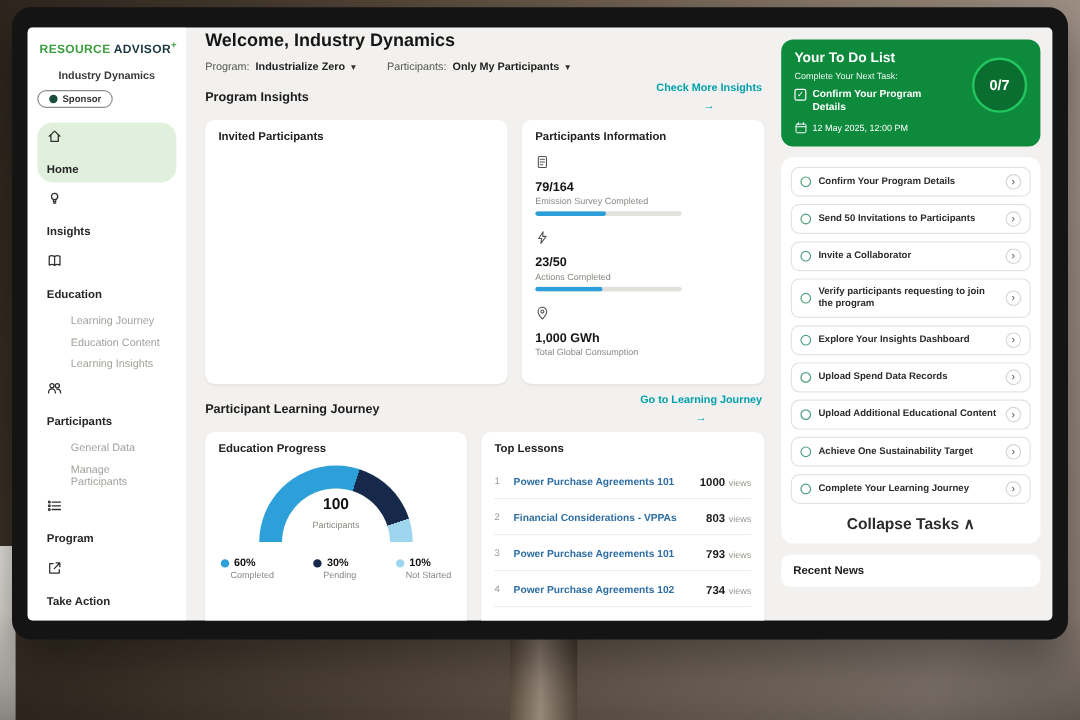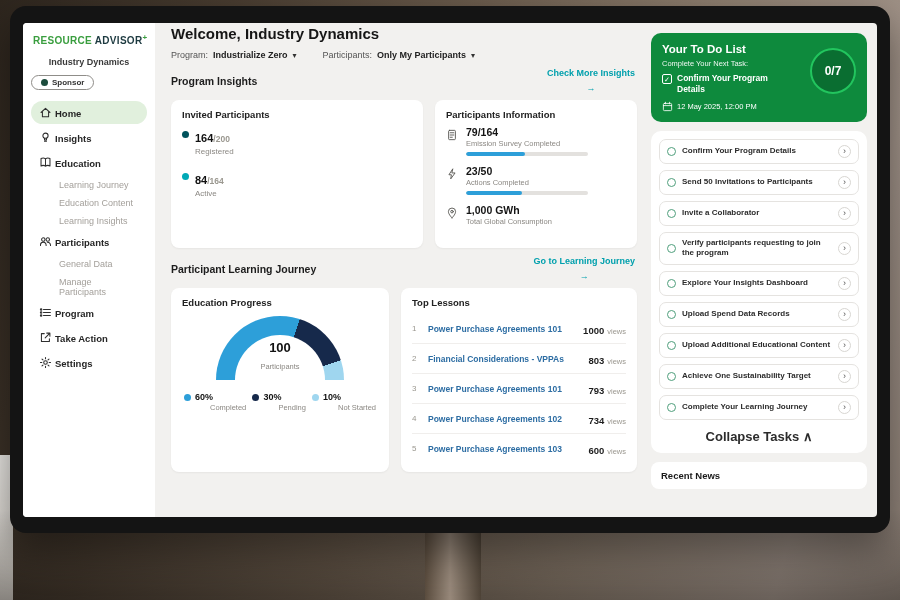--- a/index.html
+++ b/index.html
@@ -24,22 +24,22 @@
   .sidebar { width:132px; background:#ffffff; padding:10px 8px 8px; flex-shrink:0; }
   .logo { font-size:10px; font-weight:700; letter-spacing:.3px; padding-left:2px; white-space:nowrap; }
   .logo-green { color:#3a9e3f; }
   .logo-dark { color:#1d3a40; }
   .logo-plus { color:#3a9e3f; font-size:8px; }
   .org { text-align:center; font-size:9px; font-weight:700; color:#3a3a3a; margin-top:11px; }
   .sponsor-wrap { text-align:left; margin:5px 0 11px; }
   .sponsor { display:inline-flex; align-items:center; gap:4px; border:1px solid #8f8d89;
     border-radius:10px; padding:2px 9px; font-size:8px; color:#333; font-weight:600; }
   .sponsor-dot { width:7px; height:7px; border-radius:50%; background:#1c4c3c; }
-  .nav-item { display:flex; align-items:flex-end; gap:3px; padding:5px 8px; font-size:9.5px;
-    font-weight:700; color:#262626; border-radius:13px; margin-bottom:2px; cursor:pointer; }
+  .nav-item { display:flex; align-items:flex-start; gap:16px; padding:5px 8px; font-size:9.5px;
+    font-weight:700; color:#262626; border-radius:13px; margin-bottom:2px; cursor:pointer;flex-direction:column; }
   .nav-item.active { background:#e1f0dd; }
   .nicon { flex-shrink:0; color:#2f2f2f; }
   .nicon path, .nicon circle, .nicon rect { fill:none; stroke:currentColor; stroke-width:1.3;
     stroke-linecap:round; stroke-linejoin:round; }
   .nav-sub { padding:4px 8px 4px 28px; font-size:9px; color:#a4a09b; font-weight:500; cursor:pointer; }
 
   
   .main { flex:1; min-width:0; padding:2px 12px 0 16px; }
   .title { font-size:15px; font-weight:700; color:#161616; }
   .filters { display:flex; gap:26px; margin:8px 0 8px; align-items:center; }
@@ -65,21 +65,21 @@
   .donut-num { font-size:11px; font-weight:700; color:#111; }
   .donut-sub { font-size:6px; color:#8b8883; line-height:1.3; width:36px; }
   .legend-col { display:flex; flex-direction:column; gap:14px; }
   .legend-item { display:flex; gap:6px; align-items:flex-start; }
   .dot { width:7px; height:7px; border-radius:50%; margin-top:3px; flex-shrink:0; }
   .lg-num { font-size:11px; font-weight:700; color:#111; }
   .lg-den { font-size:8.5px; font-weight:700; color:#9a978f; }
   .lg-label { font-size:8px; color:#8b8883; margin-top:1px; }
 
   .card-info { flex:1; min-width:0; }
-  .info-row { display:flex; gap:8px; margin-bottom:9px; align-items:flex-start; }
+  .info-row { display:flex; gap:8px; margin-bottom:9px; align-items:flex-start;flex-direction:column; }
   .iicon { color:#55534f; margin-top:2px; flex-shrink:0; }
   .iicon path, .iicon circle, .iicon rect { fill:none; stroke:currentColor; stroke-width:1.2;
     stroke-linecap:round; stroke-linejoin:round; }
   .info-value { font-size:10.5px; font-weight:700; color:#141414; }
   .info-label { font-size:7.5px; color:#8b8883; margin:1px 0 4px; }
   .info-bar { width:122px; height:4px; border-radius:2px; background:#e3e1de; overflow:hidden; }
   .info-fill { height:100%; border-radius:2px; background:#2d9fd9; }
 
   .card-edu { width:218px; }
   .gauge { width:128px; height:64px; margin:8px auto 0; position:relative; }
@@ -90,21 +90,21 @@
       var(--c3,#9fd6ef) var(--a2,162deg) 180deg,
       transparent 180deg 360deg); }
   .gauge-hole { position:absolute; left:19px; top:19px; width:90px; height:45px;
     border-radius:90px 90px 0 0; background:#fff; }
   .gauge-text { position:absolute; left:0; right:0; top:24px; text-align:center; }
   .gauge-num { font-size:13px; font-weight:700; color:#111; display:block; }
   .gauge-sub { font-size:7.5px; color:#8b8883; }
   .edu-legend { display:flex; justify-content:space-between; margin-top:12px; padding:0 2px 2px; }
   .edu-li-top { display:flex; align-items:center; gap:4px; font-size:9px; font-weight:700; color:#111; }
   .edu-li-top .dot { margin-top:0; }
-  .edu-li-label { font-size:7.5px; color:#8b8883; margin-left:26px; margin-top:1px;text-align:center; }
+  .edu-li-label { font-size:7.5px; color:#8b8883; margin-left:8px; margin-top:1px;text-align:center; }
 
   .card-lessons { flex:1; min-width:0; }
   .lesson-row { display:flex; align-items:center; gap:8px; padding:5.5px 0; border-bottom:1px solid #f0eeec; }
   .lesson-row:last-child { border-bottom:none; }
   .lesson-rank { font-size:8px; color:#9a978f; width:8px; flex-shrink:0; }
   .lesson-title { font-size:8.5px; font-weight:700; color:#2d6da3; flex:1; white-space:nowrap;
     overflow:hidden; text-overflow:ellipsis; cursor:pointer; }
   .lesson-views-wrap { white-space:nowrap; flex-shrink:0; }
   .lesson-views { font-size:9.5px; font-weight:700; color:#1c1c1c; }
   .lesson-views-word { font-size:7.5px; color:#9a978f; margin-left:3px; font-weight:400; }
@@ -238,36 +238,20 @@
             <span>Check More Insights</span>
             <span>→</span>
           </a>
         </div>
 
         <div class="cards-row">
 
           <div class="card card-invited">
             <div class="card-title">Invited Participants</div>
             <div class="donut-wrap">
-              <div class="legend-col">
-                <div class="legend-item">
-                  <span class="dot" style="background: rgb(0, 83, 92);"></span>
-                  <div>
-                    <span class="lg-num">164</span><span class="lg-den">/200</span>
-                    <div class="lg-label">Registered</div>
-                  </div>
-                </div>
-                <div class="legend-item">
-                  <span class="dot" style="background: rgb(0, 169, 182);"></span>
-                  <div>
-                    <span class="lg-num">84</span><span class="lg-den">/164</span>
-                    <div class="lg-label">Active</div>
-                  </div>
-                </div>
-              </div>
             </div>
           </div>
 
           <div class="card card-info">
             <div class="card-title">Participants Information</div>
             <div class="info-row">
               <svg class="iicon" width="12" height="14" viewBox="0 0 16 16">
                   <rect x="3.5" y="1.8" width="9" height="12.4" rx="1.2"></rect>
                   <path d="M5.6 5 H10.4 M5.6 8 H10.4 M5.6 11 H8.4"></path>
                 </svg>

